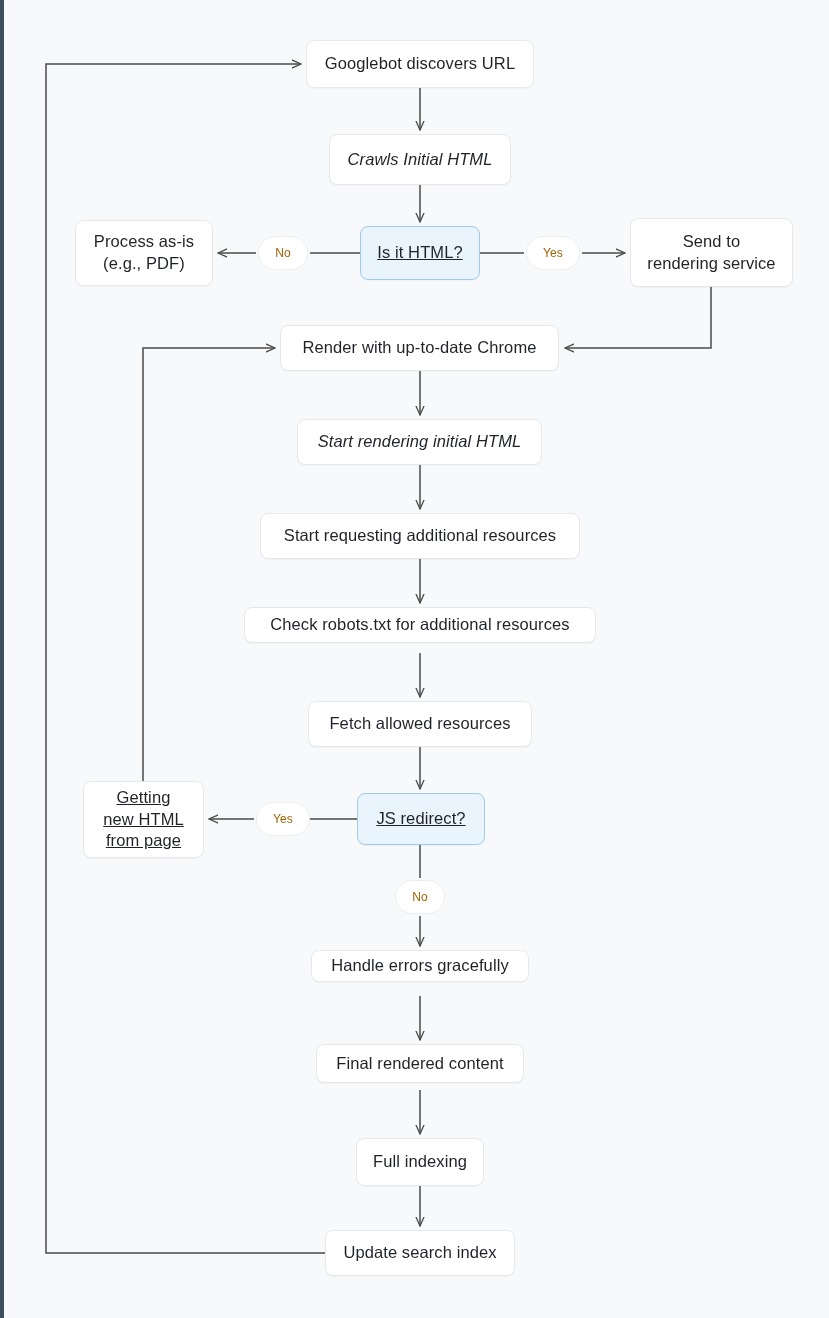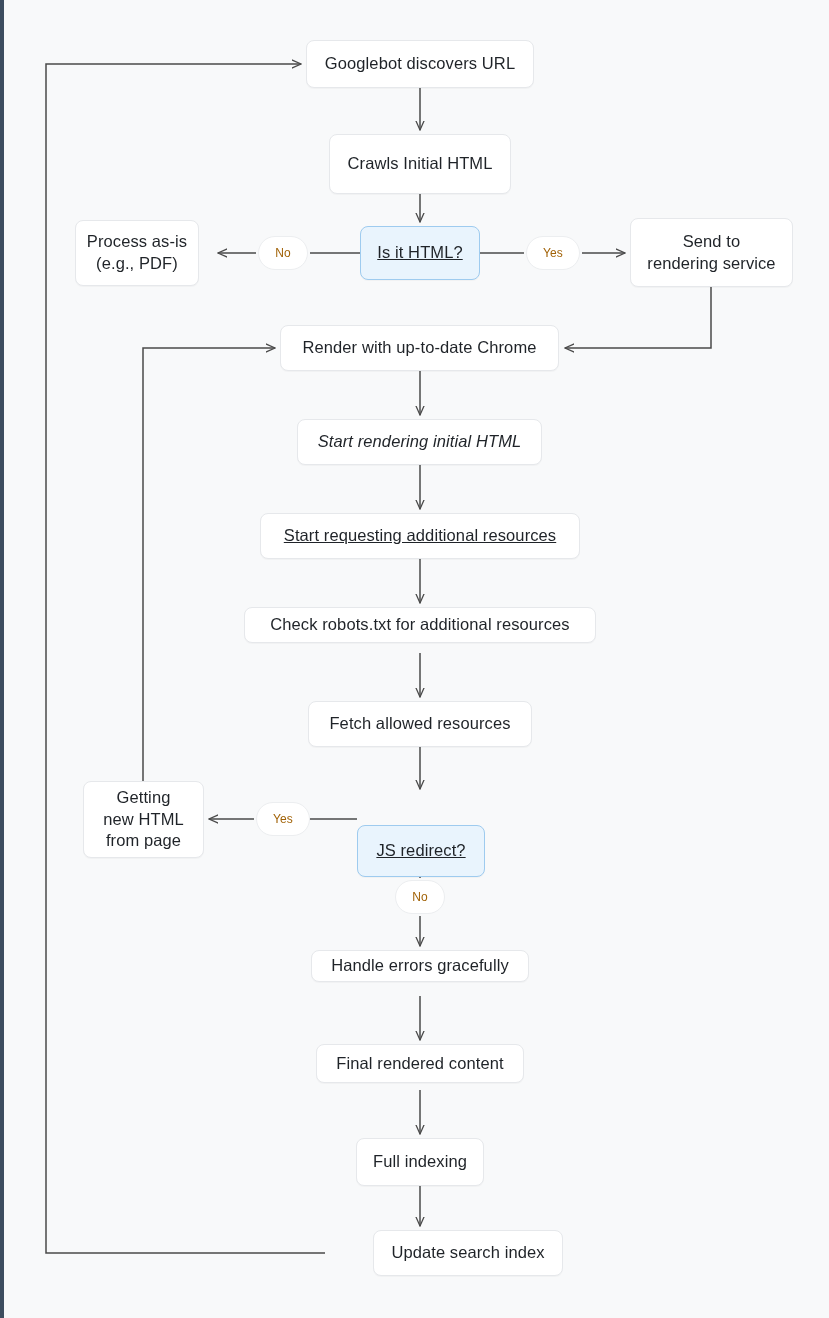--- a/index.html
+++ b/index.html
@@ -115,53 +115,53 @@
       <path d="M 416 1090 L 416 1134" marker-end="url(#arrow)"></path>
 
       <path d="M 416 1184 L 416 1226" marker-end="url(#arrow)"></path>
 
       <path d="M 321 1253 L 42 1253 L 42 64 L 297 64" marker-end="url(#arrow)"></path>
     </g>
   </svg>
 
   <div class="node" style="left:302px;top:40px;width:228px;height:48px;">Googlebot discovers URL</div>
 
-  <div class="node" style="left:325px;top:134px;width:182px;height:60px;">Crawls Initial HTML</div>
+  <div class="node" style="left:325px;top:134px;width:182px;height:51px;font-style:italic;">Crawls Initial HTML</div>
 
   <div class="node decision" style="left:356px;top:226px;width:120px;height:54px;">Is it HTML?</div>
 
-  <div class="node" style="left:71px;top:220px;width:124px;height:66px;">Process as-is
+  <div class="node" style="left:71px;top:220px;width:138px;height:66px;">Process as-is
 (e.g., PDF)</div>
 
   <div class="node" style="left:626px;top:218px;width:163px;height:69px;">Send to
 rendering service</div>
 
   <div class="node" style="left:276px;top:325px;width:279px;height:46px;">Render with up-to-date Chrome</div>
 
   <div class="node" style="left:293px;top:419px;width:245px;height:46px;font-style:italic;">Start rendering initial HTML</div>
 
-  <div class="node" style="left:256px;top:513px;width:320px;height:46px;text-decoration:underline;">Start requesting additional resources</div>
+  <div class="node" style="left:256px;top:513px;width:320px;height:46px;">Start requesting additional resources</div>
 
   <div class="node" style="left:240px;top:607px;width:352px;height:36px;">Check robots.txt for additional resources</div>
 
   <div class="node" style="left:304px;top:701px;width:224px;height:46px;">Fetch allowed resources</div>
 
-  <div class="node decision" style="left:353px;top:793px;width:128px;height:52px;margin-top:32px;">JS redirect?</div>
+  <div class="node decision" style="left:353px;top:793px;width:128px;height:52px;">JS redirect?</div>
 
-  <div class="node" style="left:79px;top:781px;width:121px;height:77px;">Getting
+  <div class="node" style="left:79px;top:781px;width:121px;height:77px;text-decoration:underline;">Getting
 new HTML
 from page</div>
 
   <div class="node" style="left:307px;top:950px;width:218px;height:32px;">Handle errors gracefully</div>
 
   <div class="node" style="left:312px;top:1044px;width:208px;height:39px;">Final rendered content</div>
 
   <div class="node" style="left:352px;top:1138px;width:128px;height:48px;">Full indexing</div>
 
-  <div class="node" style="left:321px;top:1230px;width:190px;height:46px;margin-left:48px;">Update search index</div>
+  <div class="node" style="left:321px;top:1230px;width:190px;height:46px;">Update search index</div>
 
   <div class="edge-label" style="left:254px;top:236px;width:50px;height:34px;">No</div>
 
   <div class="edge-label" style="left:522px;top:236px;width:54px;height:34px;">Yes</div>
 
   <div class="edge-label" style="left:252px;top:802px;width:54px;height:34px;">Yes</div>
 
   <div class="edge-label" style="left:391px;top:880px;width:50px;height:34px;">No</div>
 
 </div>

